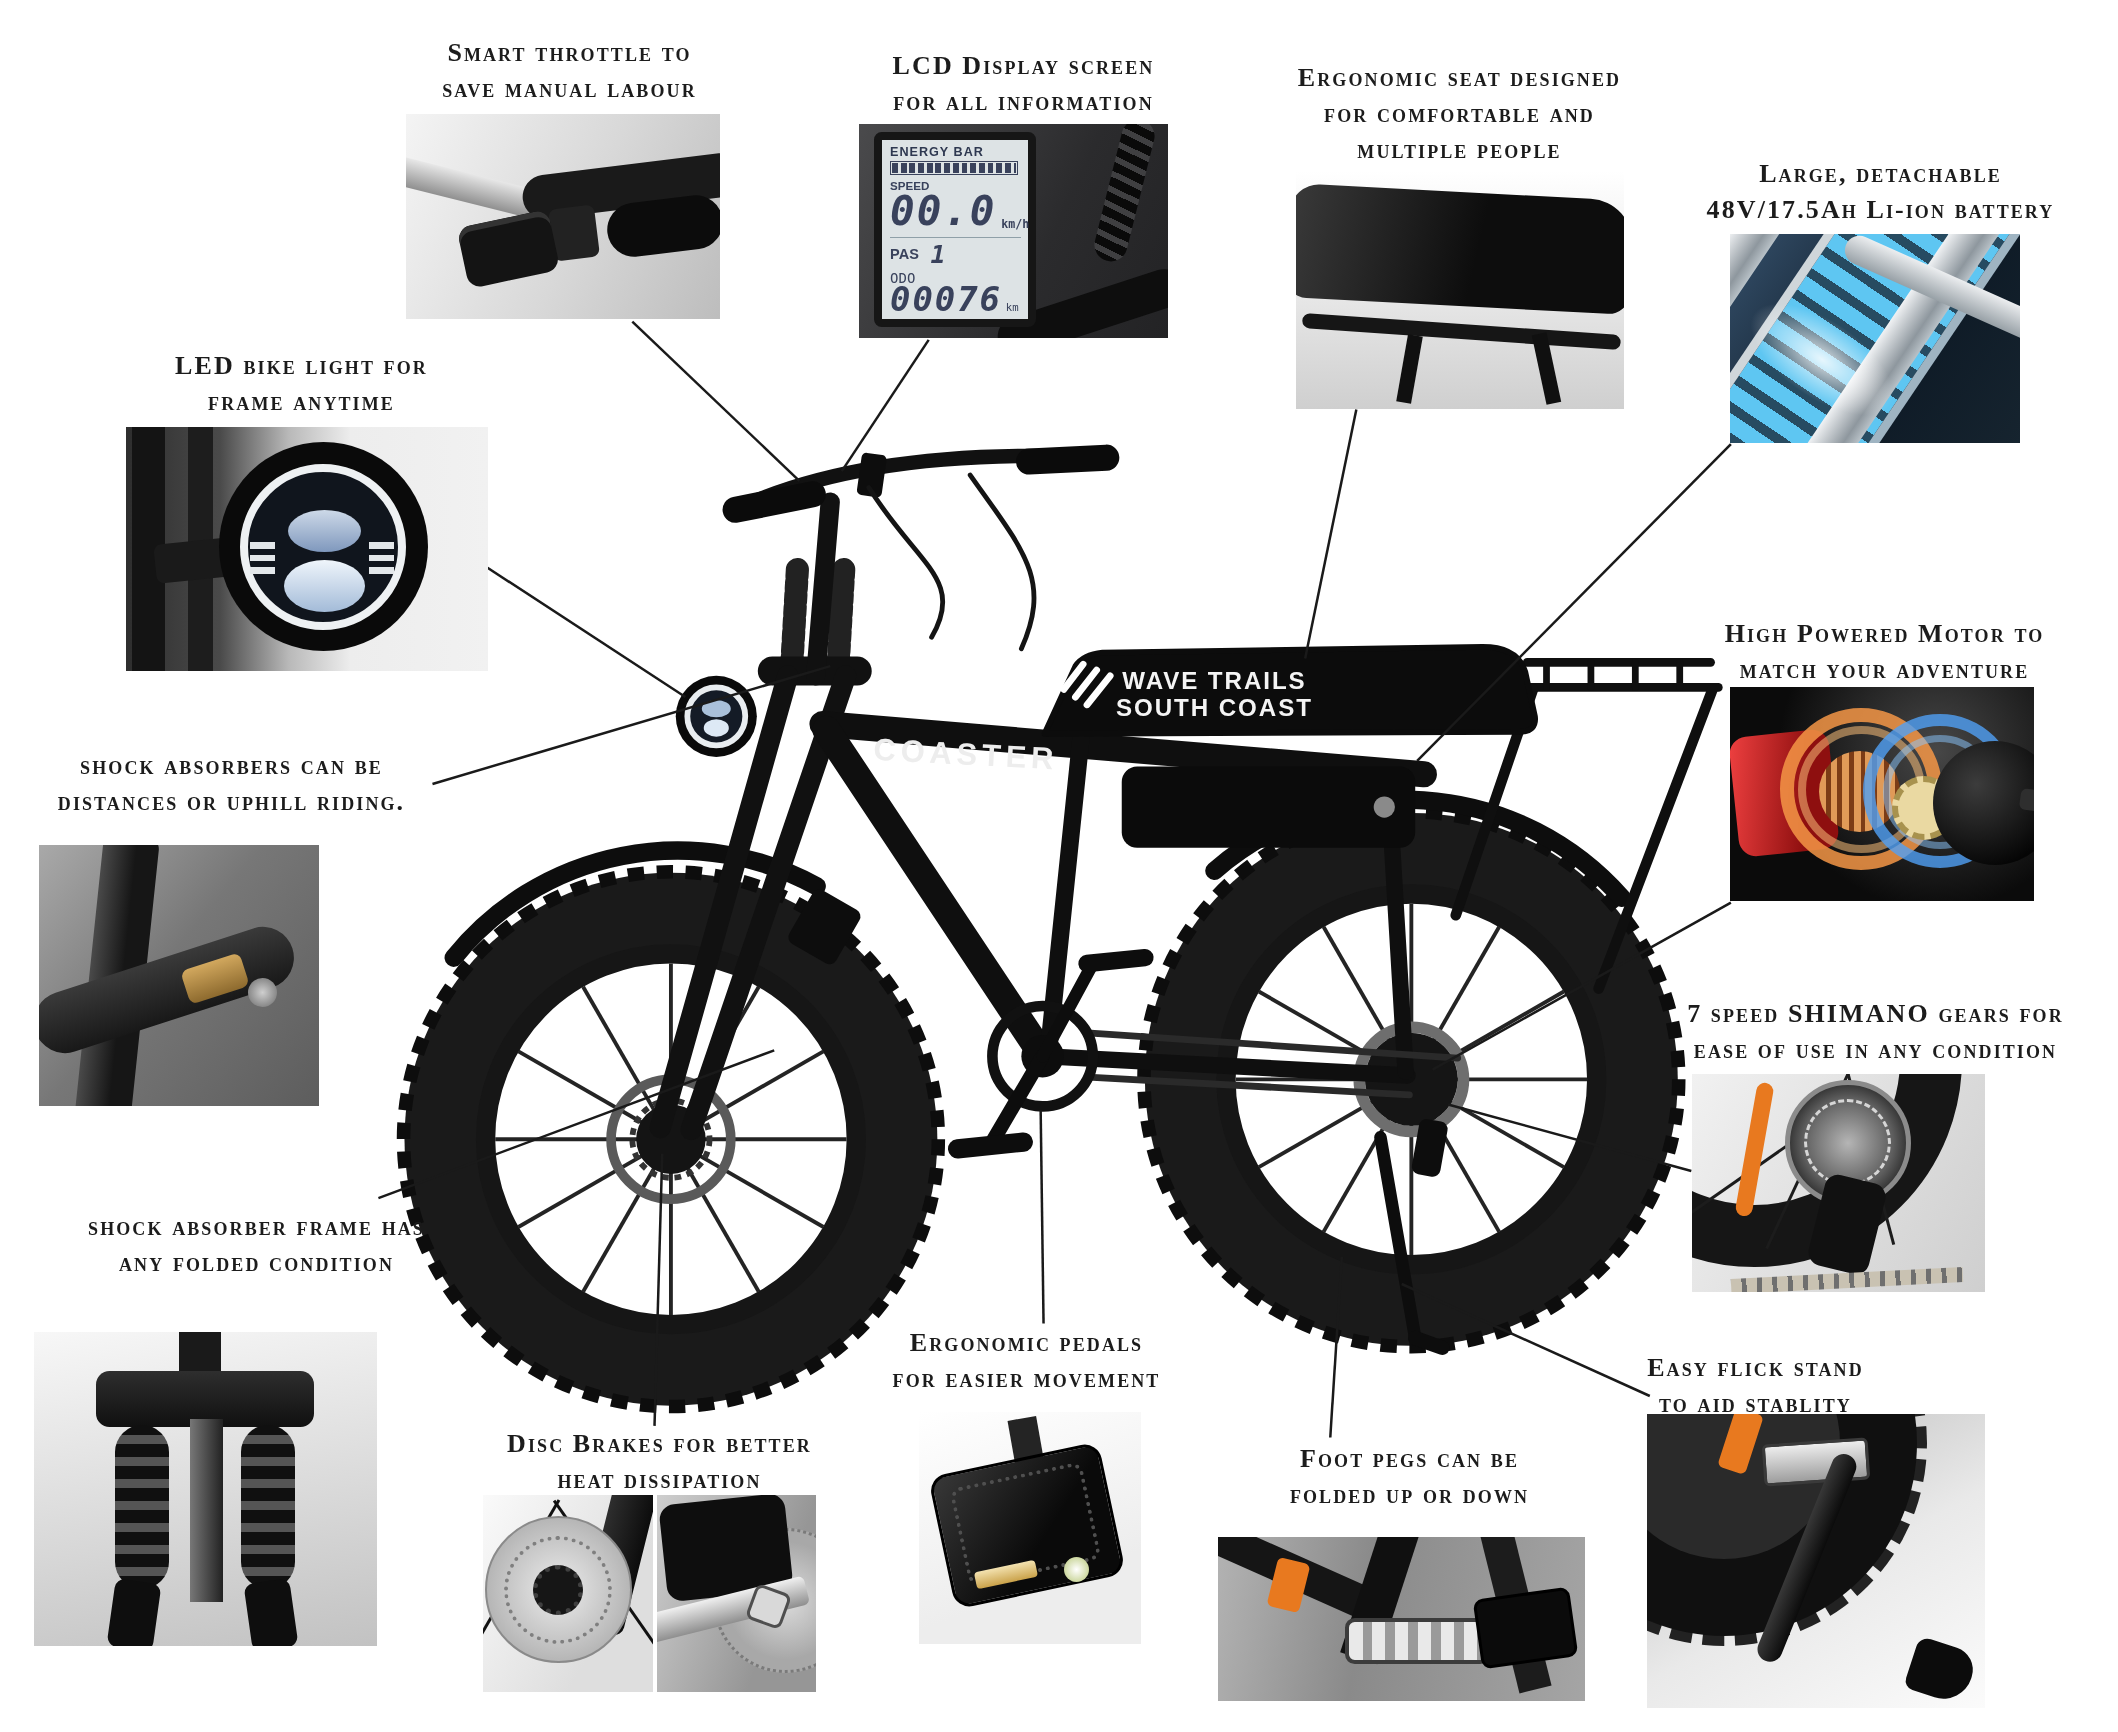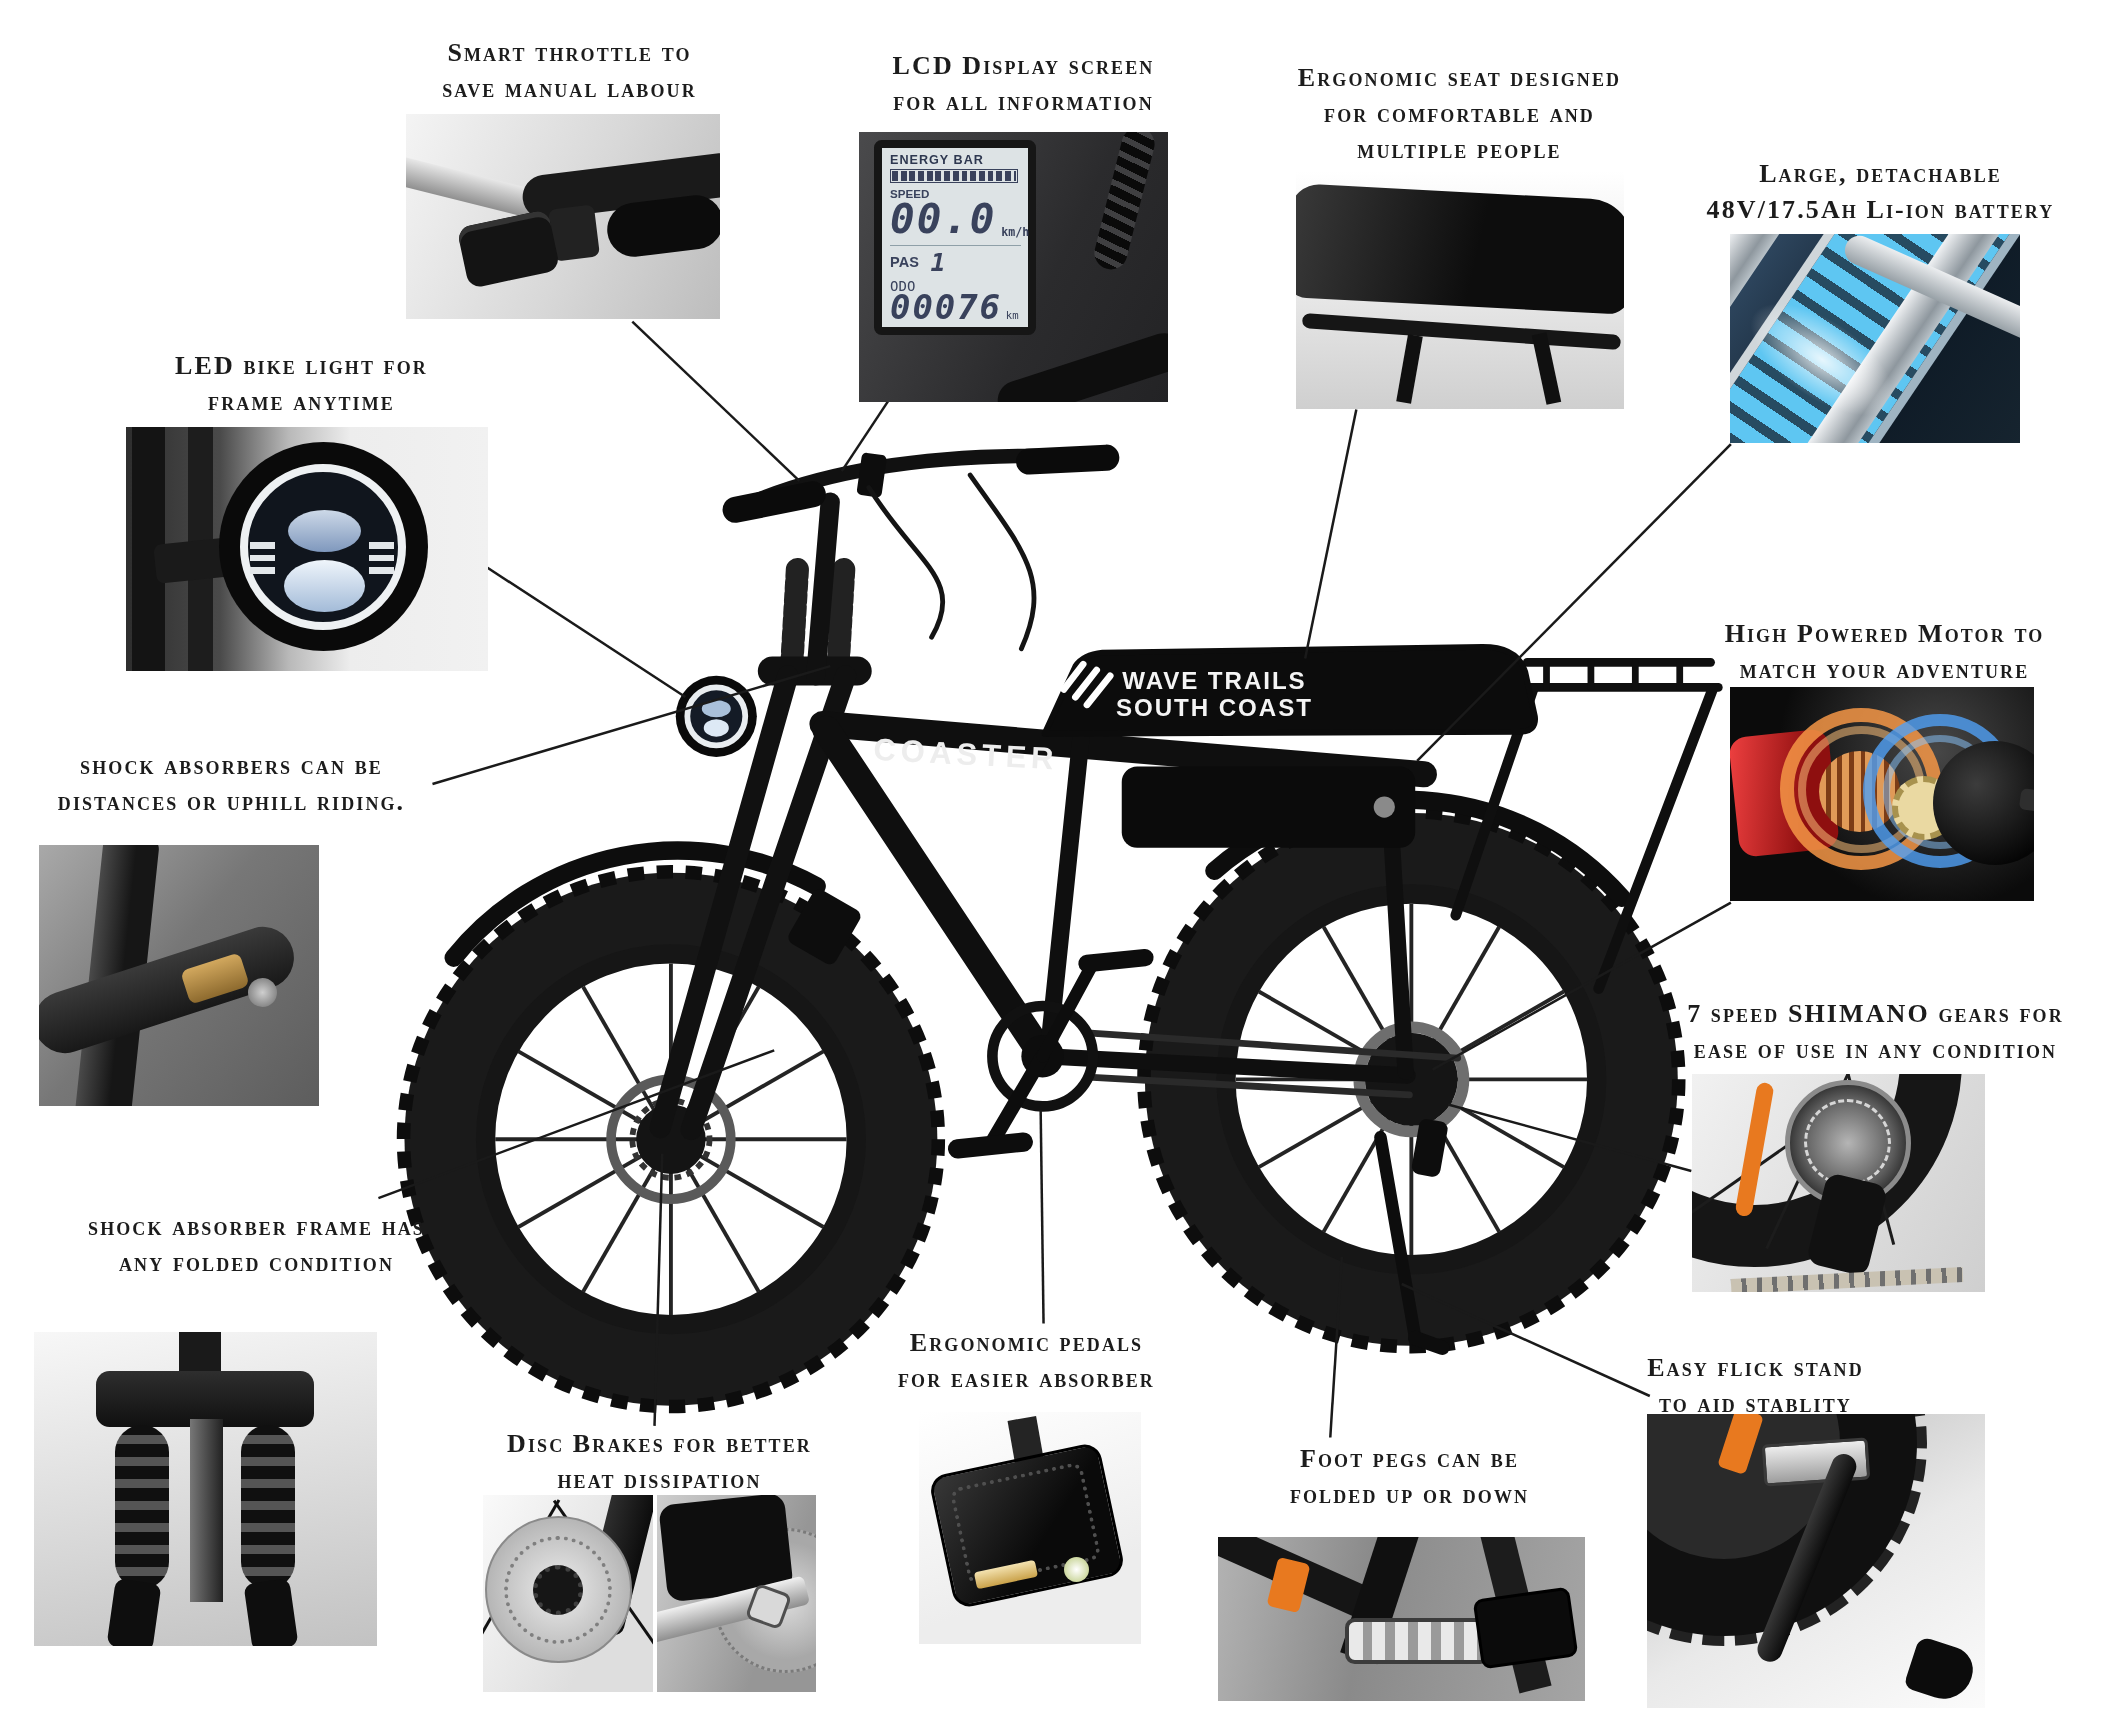--- a/index.html
+++ b/index.html
@@ -272,21 +272,21 @@
   </svg>
 
   <div class="photo throttle-photo" style="left:406px;top:114px;width:314px;height:205px;">
     <div class="t-lever"></div>
     <div class="t-bar"></div>
     <div class="t-grip"></div>
     <div class="t-clamp"></div>
     <div class="t-paddle"></div>
   </div>
 
-  <div class="photo lcd-photo" style="left:859px;top:132px;width:309px;height:270px;">
+  <div class="photo lcd-photo" style="left:859px;top:124px;width:309px;height:214px;">
     <div class="lcd-cable"></div>
     <div class="lcd-bar-bg"></div>
     <div class="lcd-panel">
       <span class="lcd-energy-label">ENERGY BAR</span>
       <span class="lcd-energy-bar"></span>
       <span class="lcd-speed-label">SPEED</span>
       <span class="lcd-speed-row">
         <span class="lcd-speed-value">00.0</span>
         <span class="lcd-speed-unit">km/h</span>
       </span>
@@ -459,21 +459,21 @@
     <div>any folded condition</div>
   </div>
 
   <div class="label" style="left:418px;top:1426px;width:483px;">
     <div>Disc Brakes for better</div>
     <div>heat dissipation</div>
   </div>
 
   <div class="label" style="left:785px;top:1325px;width:483px;">
     <div>Ergonomic pedals</div>
-    <div>for easier absorber</div>
+    <div>for easier movement</div>
   </div>
 
   <div class="label" style="left:1168px;top:1441px;width:483px;">
     <div>Foot pegs can be</div>
     <div>folded up or down</div>
   </div>
 
   <div class="label" style="left:1514px;top:1350px;width:483px;">
     <div>Easy flick stand</div>
     <div>to aid stablity</div>

